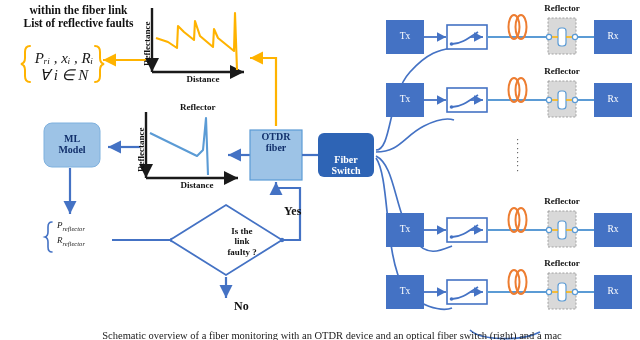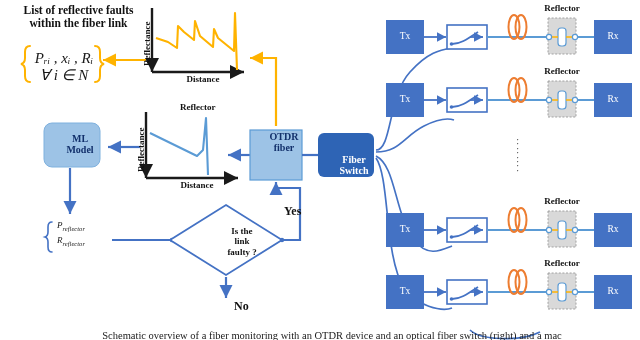--- a/index.html
+++ b/index.html
@@ -52,21 +52,20 @@
   .chartword {
     font-size: 9px;
     font-weight: bold;
     color: #111;
   }
   .boxtext {
     font-size: 10px;
     font-weight: bold;
     text-align: center;
     line-height: 1.12;
-    padding-left: 8px;
   }
   .boxtext.white { color: #ffffff; }
   .boxtext.dark { color: #12306b; }
   .nodelabel {
     font-size: 9.5px;
     color: #ffffff;
     font-weight: normal;
     text-align: center;
   }
   .reflabel {
@@ -281,22 +280,22 @@
       <circle cx="549" cy="292" r="2.6" fill="#ffffff" stroke="#5B9BD5" stroke-width="1.2"></circle>
       <circle cx="575" cy="292" r="2.6" fill="#ffffff" stroke="#5B9BD5" stroke-width="1.2"></circle>
       <path d="M577,292 L594,292" stroke="#5B9BD5" stroke-width="2" fill="none"></path>
       <rect x="594" y="275" width="38" height="34" fill="#4472C4"></rect>
     </g>
 
     <path d="M470,330 C480,340 520,342 540,332" stroke="#4472C4" stroke-width="1.7" fill="none"></path>
   </svg>
 
   <div class="lbl heading" style="left:6px; top:4px; width:145px;">
+    <div>within the fiber link</div>
     <div>List of reflective faults</div>
-    <div>within the fiber link</div>
   </div>
 
   <div class="lbl math-orange" style="left:30px; top:50px; width:68px;">
     <div>Pᵣᵢ , xᵢ , Rᵢ</div>
     <div>∀ i ∈ N</div>
   </div>
 
   <div class="lbl axis-title vert" style="left:142px; top:66px;">Reflectance</div>
   <div class="lbl axis-title" style="left:168px; top:74px; width:70px; text-align:center;">Distance</div>
 

